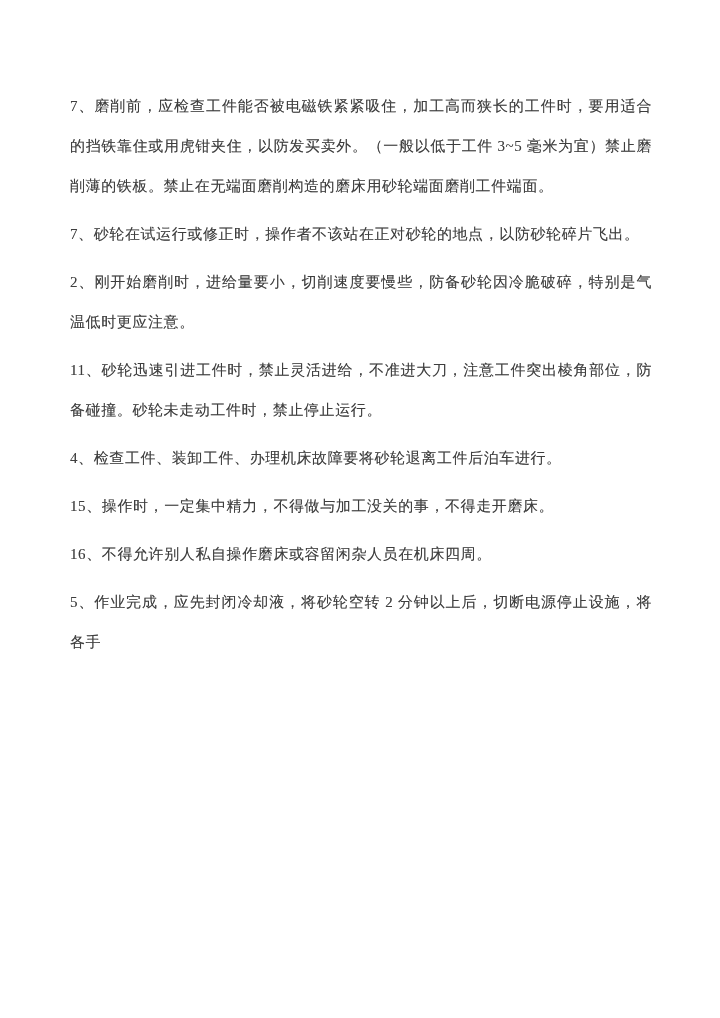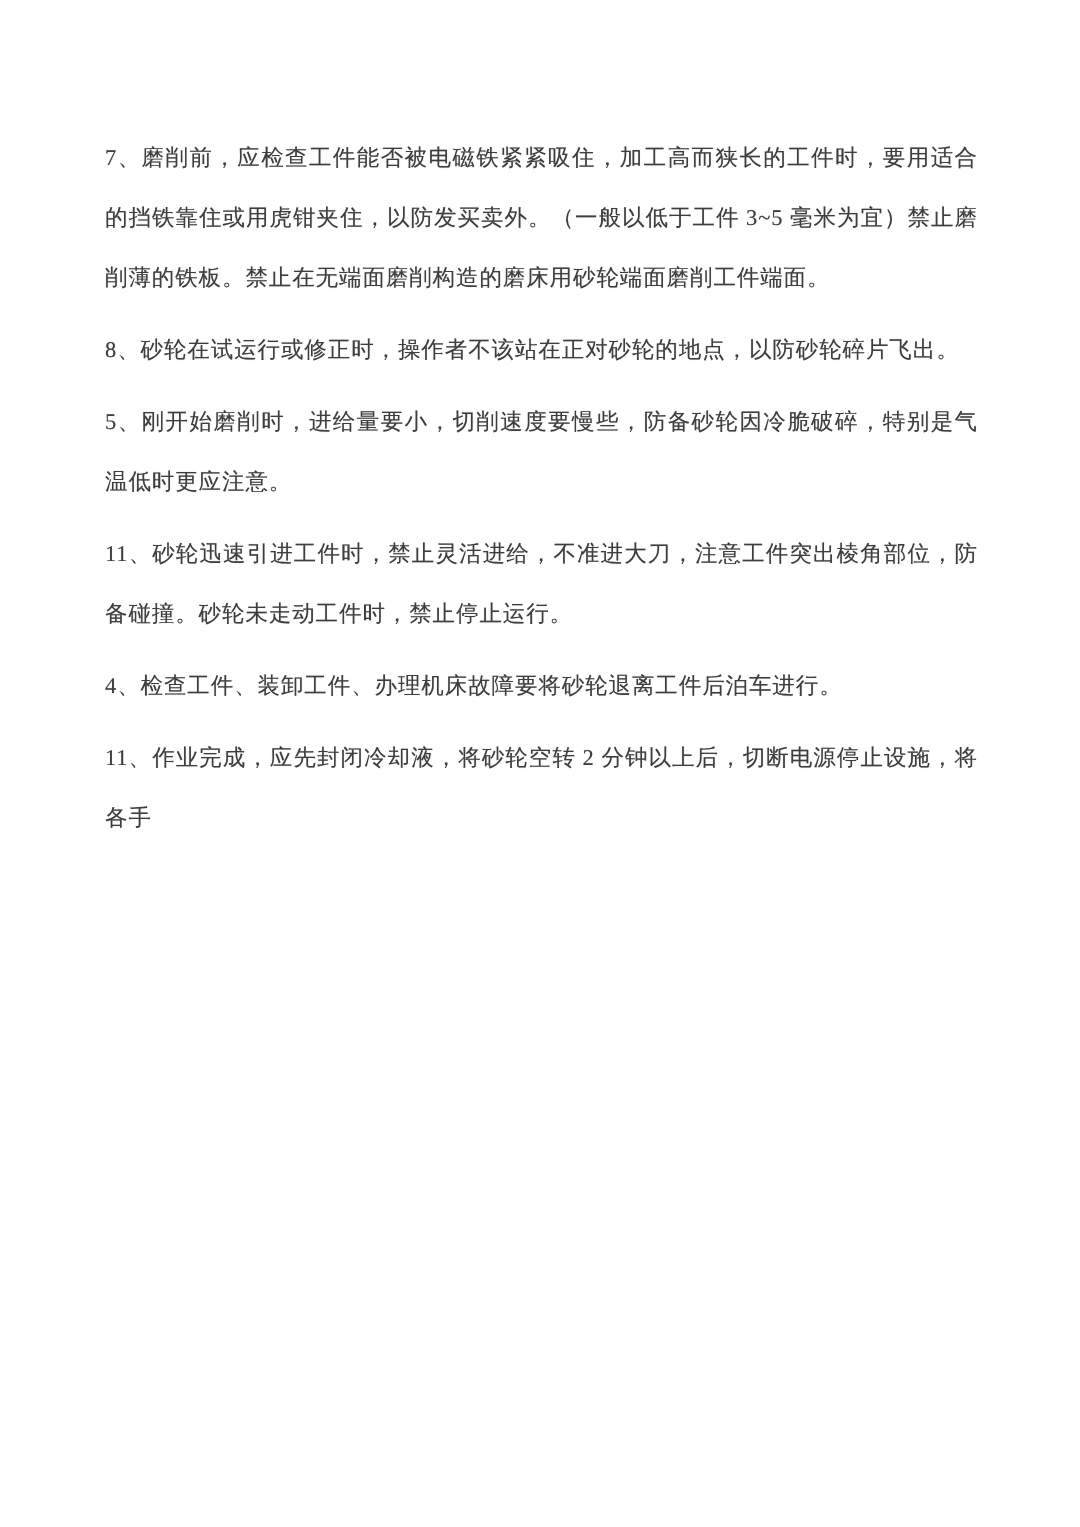--- a/index.html
+++ b/index.html
@@ -29,19 +29,21 @@
     text-align: justify;
     text-shadow: 0 0 0.6px rgba(70,70,70,0.45); 
   }
 </style>
 </head>
 <body>
 
 <div class="page">
   <div class="doc-body">
     <p class="item">7、磨削前，应检查工件能否被电磁铁紧紧吸住，加工高而狭长的工件时，要用适合的挡铁靠住或用虎钳夹住，以防发买卖外。（一般以低于工件 3~5 毫米为宜）禁止磨削薄的铁板。禁止在无端面磨削构造的磨床用砂轮端面磨削工件端面。</p>
-    <p class="item">8、砂轮在试运行或修正时，操作者不该站在正对砂轮的地点，以防砂轮碎片飞出。</p>
-    <p class="item">5、刚开始磨削时，进给量要小，切削速度要慢些，防备砂轮因冷脆破碎，特别是气温低时更应注意。</p>
+    <p class="item">7、砂轮在试运行或修正时，操作者不该站在正对砂轮的地点，以防砂轮碎片飞出。</p>
+    <p class="item">2、刚开始磨削时，进给量要小，切削速度要慢些，防备砂轮因冷脆破碎，特别是气温低时更应注意。</p>
     <p class="item">11、砂轮迅速引进工件时，禁止灵活进给，不准进大刀，注意工件突出棱角部位，防备碰撞。砂轮未走动工件时，禁止停止运行。</p>
     <p class="item">4、检查工件、装卸工件、办理机床故障要将砂轮退离工件后泊车进行。</p>
-    <p class="item">11、作业完成，应先封闭冷却液，将砂轮空转 2 分钟以上后，切断电源停止设施，将各手</p>
+    <p class="item">15、操作时，一定集中精力，不得做与加工没关的事，不得走开磨床。</p>
+    <p class="item">16、不得允许别人私自操作磨床或容留闲杂人员在机床四周。</p>
+    <p class="item">5、作业完成，应先封闭冷却液，将砂轮空转 2 分钟以上后，切断电源停止设施，将各手</p>
   </div>
 </div>
 
 </body></html>

